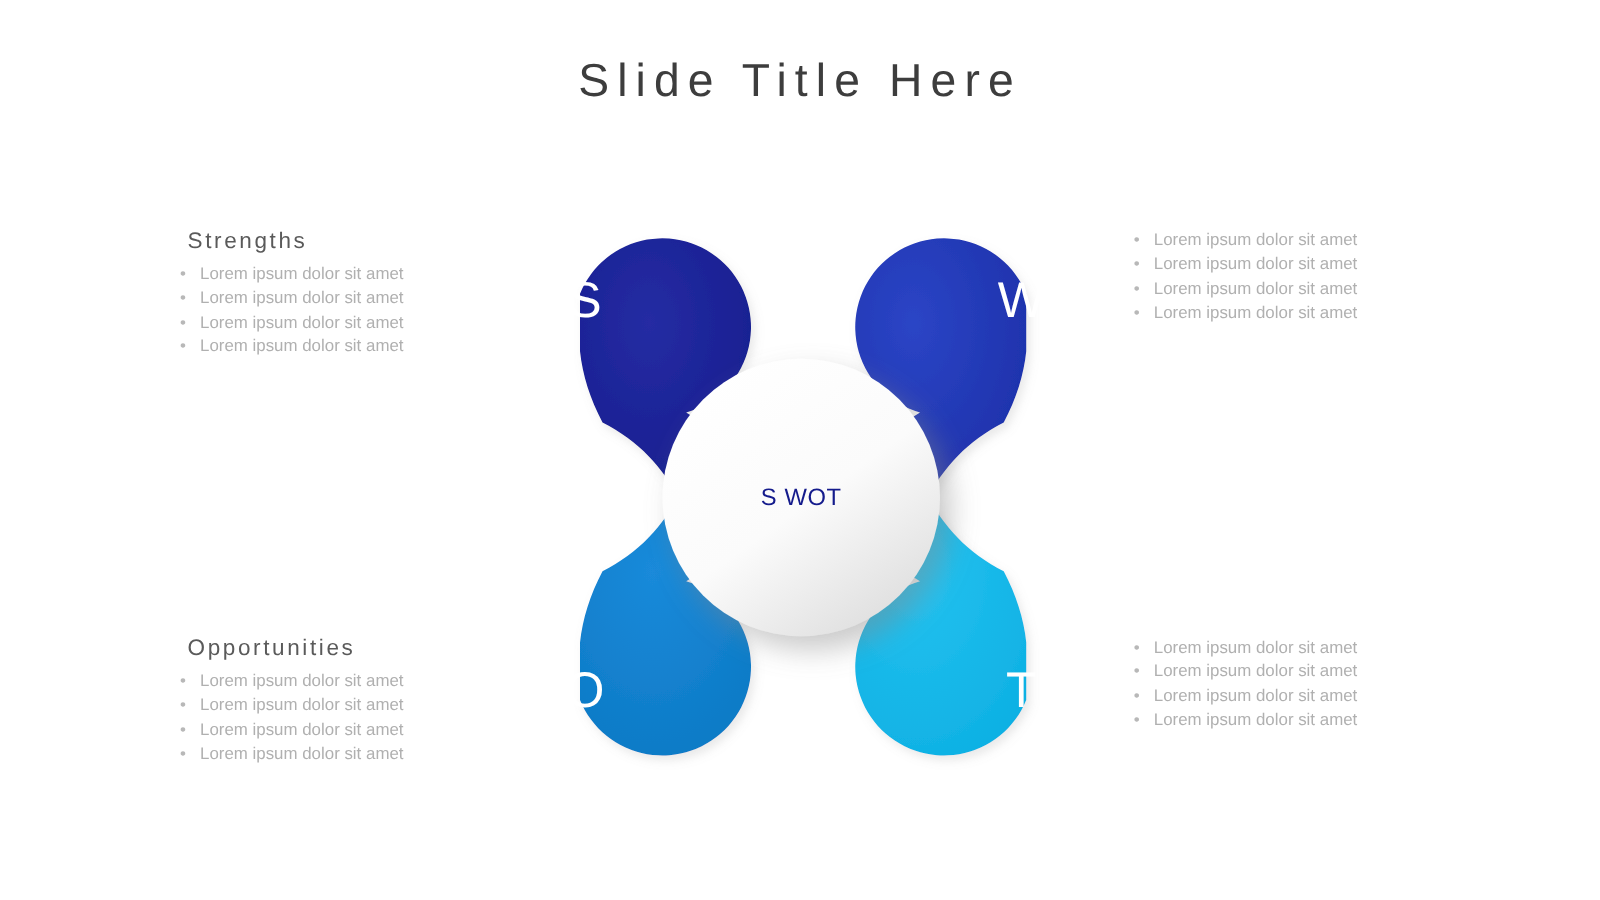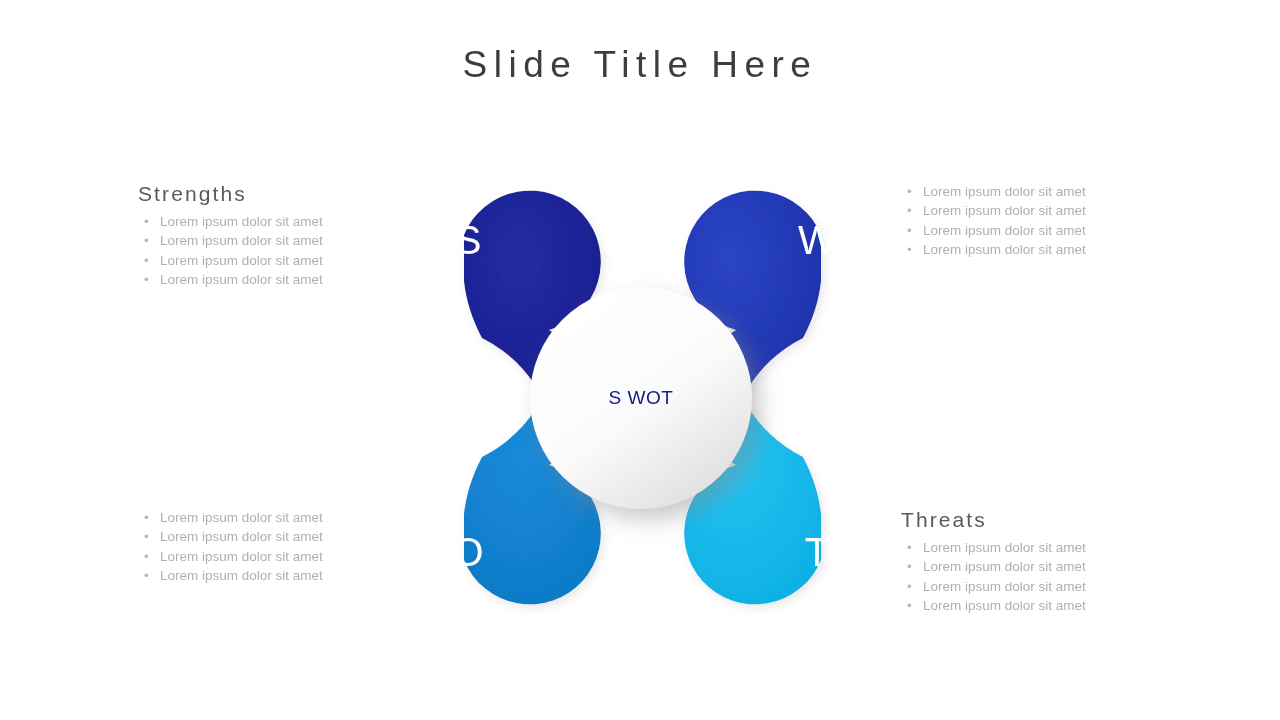--- a/index.html
+++ b/index.html
@@ -63,25 +63,25 @@
     dominant-baseline: middle;
     letter-spacing: 0.5px;
   }
 
   
   .block {
     position: absolute;
     width: 250px;
   }
   .block-heading {
-    font-size: 21px;
+    font-size: 18px;
     letter-spacing: 2.1px;
     color: #5a5a5a;
     font-weight: 400;
-    margin: 0 0 6px 0;
+    margin: 0 0 6px 12px;
     white-space: nowrap;
   }
   .bullet-list {
     list-style: none;
     margin: 0;
     padding: 0;
   }
   .bullet-item {
     position: relative;
     font-size: 13.5px;
@@ -231,20 +231,21 @@
         <span>Lorem ipsum dolor sit amet</span>
       </li>
       <li class="bullet-item">
         <span class="dot">•</span>
         <span>Lorem ipsum dolor sit amet</span>
       </li>
     </ul>
   </div>
 
   <div class="block opportunities">
+    <div class="block-heading">Opportunities</div>
     <ul class="bullet-list">
       <li class="bullet-item">
         <span class="dot">•</span>
         <span>Lorem ipsum dolor sit amet</span>
       </li>
       <li class="bullet-item">
         <span class="dot">•</span>
         <span>Lorem ipsum dolor sit amet</span>
       </li>
       <li class="bullet-item">
@@ -252,21 +253,20 @@
         <span>Lorem ipsum dolor sit amet</span>
       </li>
       <li class="bullet-item">
         <span class="dot">•</span>
         <span>Lorem ipsum dolor sit amet</span>
       </li>
     </ul>
   </div>
 
   <div class="block threats">
-    <div class="block-heading">Threats</div>
     <ul class="bullet-list">
       <li class="bullet-item">
         <span class="dot">•</span>
         <span>Lorem ipsum dolor sit amet</span>
       </li>
       <li class="bullet-item">
         <span class="dot">•</span>
         <span>Lorem ipsum dolor sit amet</span>
       </li>
       <li class="bullet-item">

